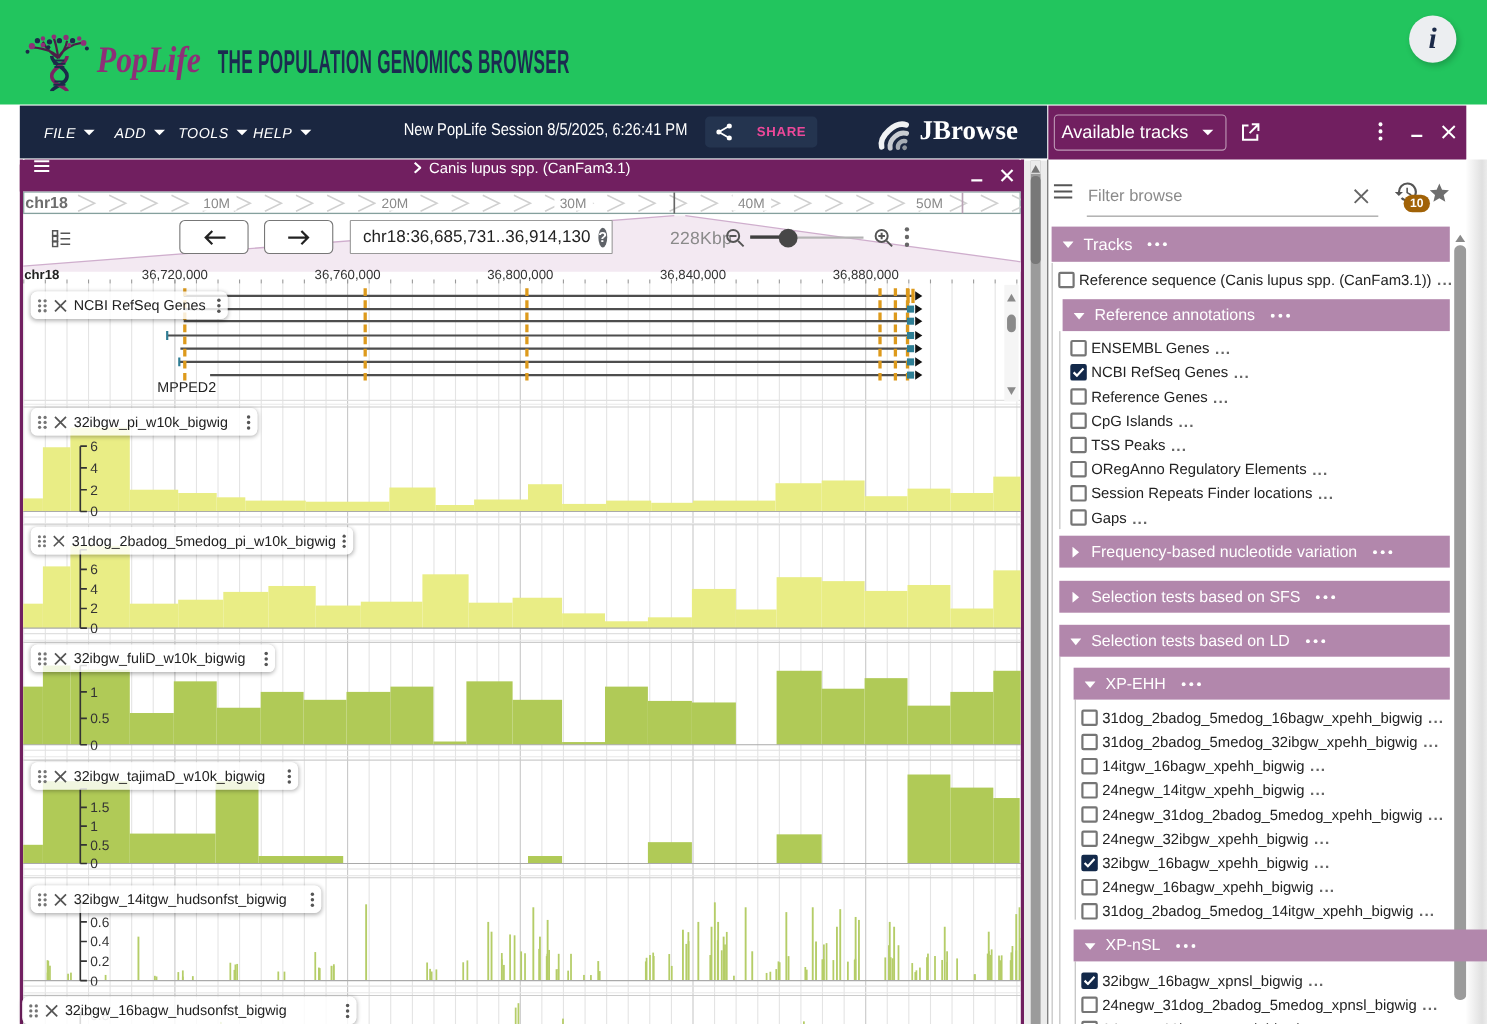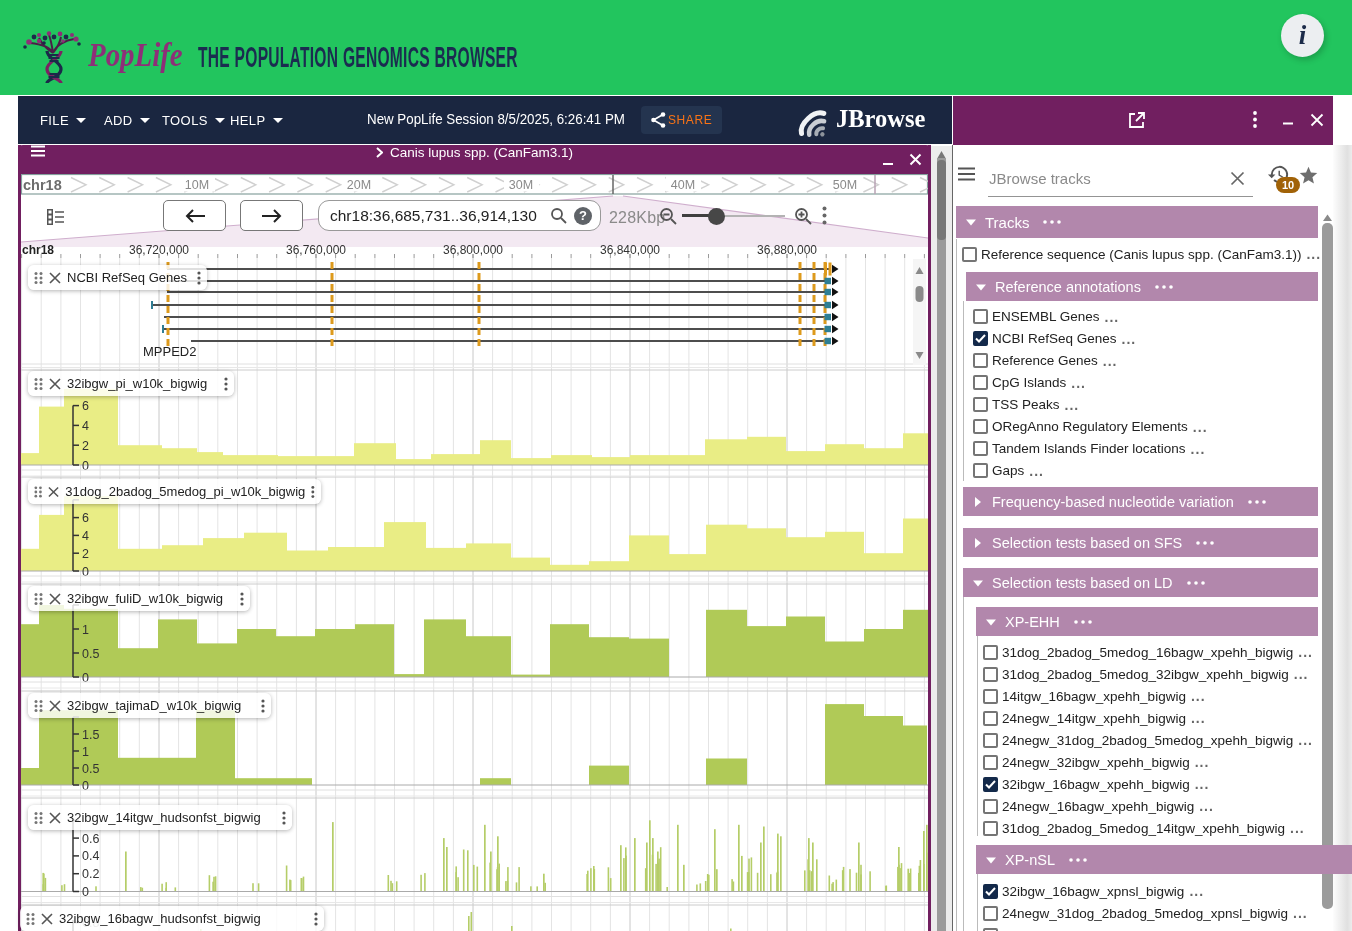--- a/index.html
+++ b/index.html
@@ -9,21 +9,21 @@
   padding:0 6px; font-size:13px; color:#222; white-space:nowrap; z-index:5; }
 .mbar { position:absolute; height:29px; background:#b287ac; color:#fff; display:flex;
   align-items:center; padding:0 0 0 10px; font-weight:500; z-index:3; }
 .trow { position:absolute; display:flex; align-items:center; height:22px; white-space:nowrap; z-index:3; background:#fff; }
 .cb { width:15px; height:15px; border:2px solid #757575; border-radius:2px; background:#fff;
   display:inline-flex; align-items:center; justify-content:center; flex:none; }
 .cb.on { background:#13294a; border-color:#13294a; }
 .tlabel { font-size:13.5px; color:#222; margin-left:4px; }
 .dots { font-size:14px; font-weight:bold; color:#666; margin-left:5px; letter-spacing:1px; }
 .vg { position:absolute; width:1px; background:#bbb; z-index:2; }
-.mi { color:#fff; font-size:13px; font-weight:500; letter-spacing:0.4px; display:flex; align-items:center; gap:7px; }
+.mi { color:#fff; font-size:13px; font-weight:500; letter-spacing:0.4px; display:flex; align-items:center; gap:7px;font-style:italic; }
 .caret { width:0; height:0; border-left:5px solid transparent; border-right:5px solid transparent; border-top:5px solid #fff; display:inline-block; }
 </style></head><body>
 
 <div class="abs" style="left:0;top:0;width:1352px;height:95px;background:#22c55e">
 
   <svg class="abs" style="left:22px;top:31px" width="60" height="52" viewBox="0 0 60 52">
     <g>
       <path d="M31 22 C28 16 18 13 8 12 M31 22 C34 14 44 9 52 8 M31 22 C30 15 29 9 27 4 M31 22 C35 17 38 12 39 6 M31 22 C25 18 20 14 17 7" stroke="#4b1f47" stroke-width="2" fill="none"></path>
       <circle cx="7" cy="11" r="2.8" fill="#8e2f78"></circle>
         <circle cx="12" cy="6" r="2.4" fill="#1b2a49"></circle>
@@ -59,21 +59,21 @@
   <div class="abs" style="left:349px;top:14px;color:#fff;font-size:15.5px;font-weight:500;white-space:nowrap;transform:scaleX(0.86);transform-origin:left">New PopLife Session 8/5/2025, 6:26:41 PM</div>
   <div class="abs" style="left:623px;top:10px;height:28px;display:flex;align-items:center;background:#24344f;border-radius:4px;padding:0 10px">
     <svg style="flex:none" width="15" height="16" viewBox="0 0 15 16">
         <g fill="#fff">
           <circle cx="12" cy="2.5" r="2.3"></circle>
           <circle cx="2.5" cy="8" r="2.3"></circle>
           <circle cx="12" cy="13.5" r="2.3"></circle>
           <path d="M2.5 8 L12 2.5 M2.5 8 L12 13.5" stroke="#fff" stroke-width="1.6"></path>
         </g>
       </svg>
-    <span style="color:#f97316;font-size:12px;font-weight:normal;letter-spacing:0.6px;margin-left:2px">SHARE</span>
+    <span style="color:#ec4899;font-size:12px;font-weight:bold;letter-spacing:0.6px;margin-left:22px">SHARE</span>
   </div>
   <svg class="abs" style="left:777px;top:7px" width="38" height="38" viewBox="0 0 38 38">
     <g fill="none" stroke-linecap="round" transform="rotate(-42 19 22)">
       <path d="M4 20 C9 11 29 11 34 20" stroke="#f0f2f4" stroke-width="5"></path>
       <path d="M9 26 C13 19.5 25 19.5 29 26" stroke="#c9cdd3" stroke-width="4.5"></path>
       <path d="M14.5 30.5 C16.5 27.5 21.5 27.5 23.5 30.5" stroke="#a7adb5" stroke-width="4"></path>
       <circle cx="19" cy="34.5" r="2.2" fill="#8d939b" stroke="none"></circle>
     </g>
   </svg>
   <span class="abs" style="left:818px;top:9px;color:#fff;font-size:24.5px;font-family:'Liberation Serif',serif;font-weight:bold">JBrowse</span>
@@ -608,21 +608,21 @@
 <div class="abs" style="left:163px;top:200px;width:63px;height:31px;background:#fff;border:1px solid #777;border-radius:5px;display:flex;align-items:center;justify-content:center">
   <svg width="22" height="16" viewBox="0 0 22 16">
       <path d="M21 8 H3 M9 2 L3 8 L9 14" stroke="#222" stroke-width="2" fill="none"></path>
     </svg>
 </div>
 <div class="abs" style="left:240px;top:200px;width:63px;height:31px;background:#fff;border:1px solid #777;border-radius:5px;display:flex;align-items:center;justify-content:center">
   <svg width="22" height="16" viewBox="0 0 22 16">
       <path d="M1 8 H19 M13 2 L19 8 L13 14" stroke="#222" stroke-width="2" fill="none"></path>
     </svg>
 </div>
-<div class="abs" style="left:318px;top:200px;width:283px;height:31px;background:#fff;border:1px solid #999;border-radius:11px;display:flex;align-items:center;padding:0 8px 0 11px;font-size:15.5px;color:#222">
+<div class="abs" style="left:318px;top:200px;width:239px;height:31px;background:#fff;border:1px solid #999;border-radius:1px;display:flex;align-items:center;padding:0 8px 0 11px;font-size:15.5px;color:#222">
   chr18:36,685,731..36,914,130
   <svg style="margin-left:auto" width="17" height="17" viewBox="0 0 17 17">
       <circle cx="7" cy="7" r="5" stroke="#555" stroke-width="1.8" fill="none"></circle>
       <path d="M11 11 L16 16" stroke="#555" stroke-width="1.8"></path>
     </svg>
   <span style="width:18px;height:18px;border-radius:50%;background:#5f6368;color:#fff;font-size:13px;font-weight:bold;display:inline-flex;align-items:center;justify-content:center;margin-left:7px">?</span>
 </div>
 <div class="abs" style="left:609px;top:209px;font-size:16px;color:#8a8a8a;letter-spacing:0.2px">228Kbp</div>
 <div class="abs" style="left:659px;top:207px">
   <svg width="18" height="18" viewBox="0 0 18 18">
@@ -821,20 +821,24 @@
 <div class="abs" style="left:937px;top:146px;width:9px;height:785px;background:#9b9b9b"></div>
 <div class="abs" style="left:937px;top:146px;width:9px;height:12px;background:#ececec"><svg width="9" height="12">
       <path d="M0.5 10 L4.5 3 L8.5 10 Z" fill="#777"></path>
     </svg></div>
 <div class="abs" style="left:937px;top:160px;width:9px;height:80px;background:#787878;border-radius:4px"></div>
 
 <div class="abs" style="left:953px;top:96px;width:380px;height:835px;background:#fff"></div>
 <div class="abs" style="left:952px;top:145px;width:1px;height:786px;background:#666"></div>
 
 <div class="abs" style="left:953px;top:96px;width:380px;height:49px;background:#711f60">
+  <div class="abs" style="left:5px;top:8px;height:33px;border:1px solid rgba(255,255,255,0.55);border-radius:4px;display:flex;align-items:center;padding:0 11px 0 6px">
+    <span style="color:#fff;font-size:16.5px;font-weight:500;white-space:nowrap">Available tracks</span>
+    <span class="caret" style="margin-left:13px;border-top-color:#fff"></span>
+  </div>
   <svg class="abs" style="left:174px;top:15px" width="19" height="19" viewBox="0 0 19 19">
       <g stroke="#fff" stroke-width="1.8" fill="none">
         <path d="M8 3 H3 V16 H16 V11"></path>
         <path d="M11 2 H17 V8 M17 2 L9 10"></path>
       </g>
     </svg>
   <svg class="abs" style="left:300px;top:15px" width="4" height="17" viewBox="0 0 4 17">
       <g fill="#fff">
         <circle cx="2" cy="2" r="1.9"></circle>
         <circle cx="2" cy="8.5" r="1.9"></circle>
@@ -849,21 +853,21 @@
     </svg>
 </div>
 
 <div class="abs" style="left:958px;top:167px">
   <svg width="17" height="14" viewBox="0 0 17 14">
       <g stroke="#555" stroke-width="1.8">
         <path d="M0 1.5 h17 M0 7 h17 M0 12.5 h17"></path>
       </g>
     </svg>
 </div>
-<div class="abs" style="left:989px;top:170px;font-size:15px;color:#8a8a8a">JBrowse tracks</div>
+<div class="abs" style="left:989px;top:170px;font-size:15px;color:#8a8a8a">Filter browse</div>
 <div class="abs" style="left:988px;top:196px;width:265px;height:1px;background:#949494"></div>
 <div class="abs" style="left:1230px;top:171px">
   <svg width="15" height="15" viewBox="0 0 15 15">
       <path d="M1.5 1.5 L13.5 13.5 M13.5 1.5 L1.5 13.5" stroke="#666" stroke-width="1.7"></path>
     </svg>
 </div>
 <div class="abs" style="left:1267px;top:163px">
   <svg width="23" height="23" viewBox="0 0 24 24">
       <path fill="#555" d="M13 3a9 9 0 0 0-9 9H1l3.9 3.9L8.8 12H6a7 7 0 1 1 7 7 7 7 0 0 1-4.9-2l-1.4 1.4A9 9 0 1 0 13 3zm-1 5v5l4.3 2.5.7-1.2-3.5-2V8z"></path>
     </svg>
@@ -940,21 +944,21 @@
     <span class="tlabel">TSS Peaks</span>
     <span class="dots">...</span>
   </div>
 <div class="trow" style="left:973px;top:415.6px">
     <span class="cb"></span>
     <span class="tlabel">ORegAnno Regulatory Elements</span>
     <span class="dots">...</span>
   </div>
 <div class="trow" style="left:973px;top:437.6px">
     <span class="cb"></span>
-    <span class="tlabel">Tandem Islands Finder locations</span>
+    <span class="tlabel">Session Repeats Finder locations</span>
     <span class="dots">...</span>
   </div>
 <div class="trow" style="left:973px;top:459.6px">
     <span class="cb"></span>
     <span class="tlabel">Gaps</span>
     <span class="dots">...</span>
   </div>
 <div class="mbar" style="left:963px;top:487px;width:355px;font-size:14.5px;height:29px">
     <svg width="10" height="10" viewBox="0 0 10 10" style="margin-right:9px">
       <path d="M2 0 L8 5 L2 10 Z" fill="#fff"></path>

